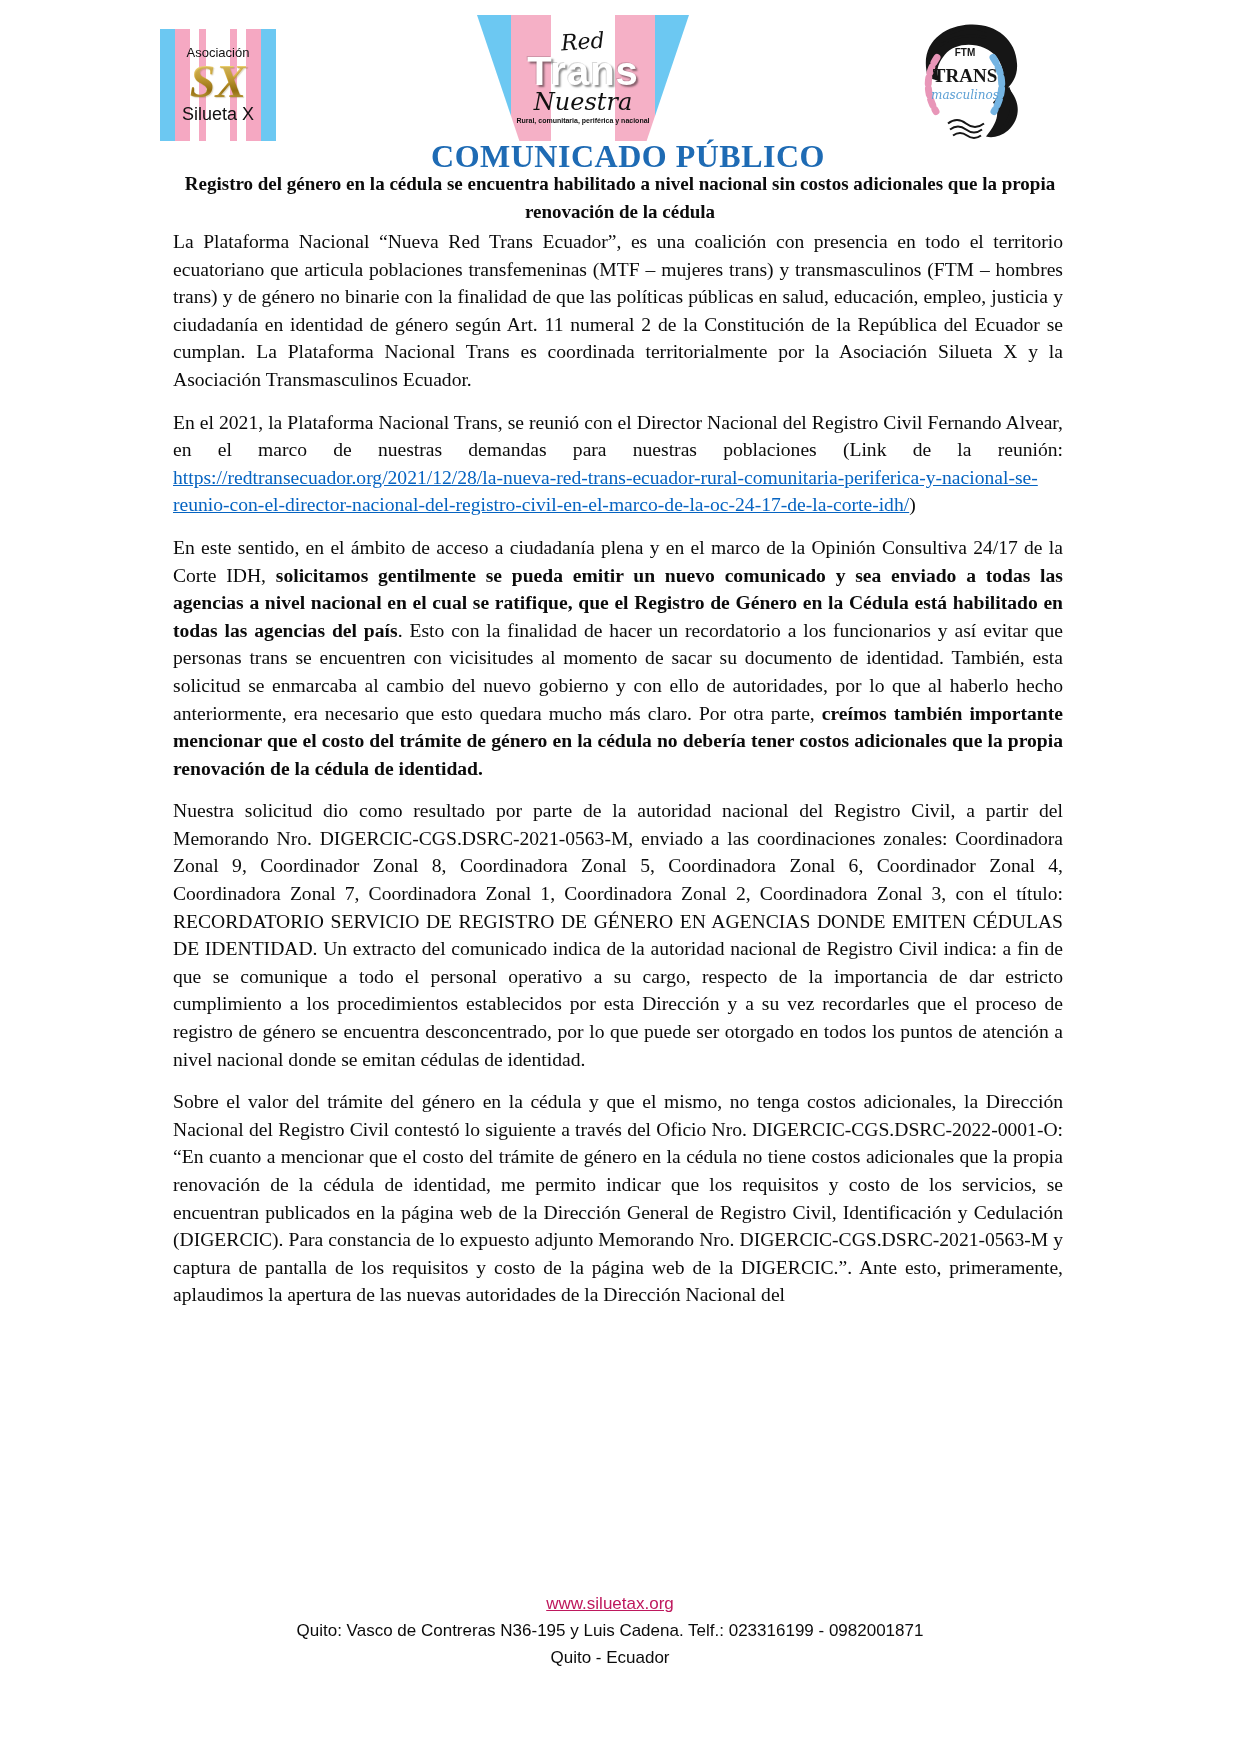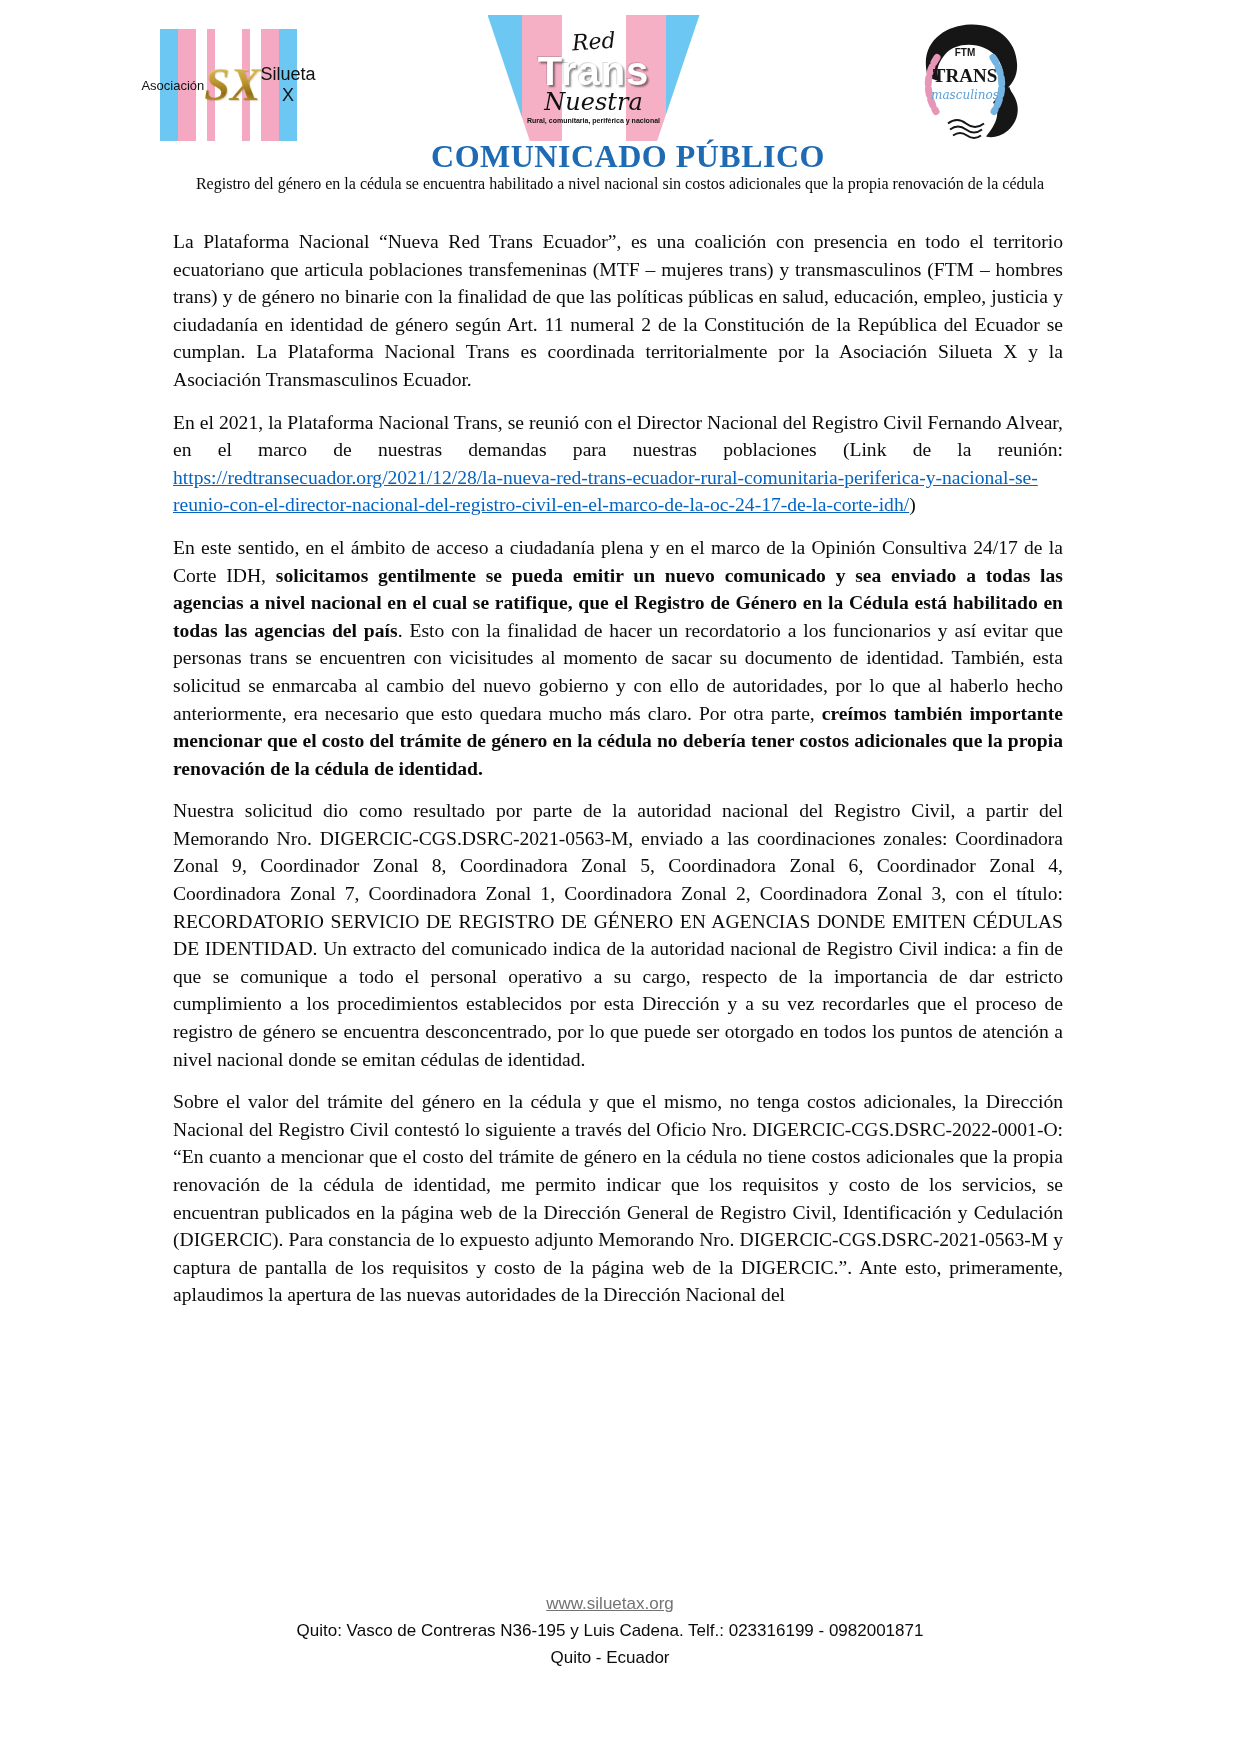--- a/index.html
+++ b/index.html
@@ -7,23 +7,23 @@
     width:1240px;height:1755px;position:relative;background:#ffffff;
     margin:0 auto;overflow:hidden;
     font-family:"Liberation Serif","DejaVu Serif",serif;color:#0b0b0b;
   }
   
   .logo-row{
     position:absolute;top:15px;left:160px;width:880px;height:130px;
     display:flex;justify-content:space-between;align-items:flex-start;
   }
   .logo-sx{
-    width:137px;height:112px;margin-top:14px;
+    width:116px;height:112px;margin-top:14px;
     background:linear-gradient(90deg,#6cc8f2 0 13%,#f5a8c2 13% 26%,#ffffff 26% 34%,#f5a8c2 34% 40%,#ffffff 40% 60%,#f5a8c2 60% 66%,#ffffff 66% 74%,#f5a8c2 74% 87%,#6cc8f2 87% 100%);
-    display:flex;align-items:center;justify-content:center;
+    display:flex;flex-direction:column;align-items:center;justify-content:center;
     text-align:center;
   }
   .logo-sx .sx-top{font-family:"Liberation Sans",sans-serif;font-size:13px;color:#111;}
   .logo-sx .sx-big{
     font-weight:bold;font-size:46px;line-height:44px;font-style:italic;
     background:linear-gradient(180deg,#f7e38a 0%,#d9b042 40%,#9c7412 70%,#e8cc6a 100%);
     -webkit-background-clip:text;background-clip:text;color:transparent;
     text-shadow:1px 1px 1px rgba(120,90,10,.25);
   }
   .logo-sx .sx-bottom{font-family:"Liberation Sans",sans-serif;font-size:18px;color:#111;}
@@ -42,42 +42,42 @@
   .logo-rte .rte-ecuador{font-style:italic;font-size:24px;line-height:24px;color:#111;font-family:"DejaVu Serif",serif;}
   .logo-rte .rte-tag{font-family:"Liberation Sans",sans-serif;font-weight:bold;font-size:7px;color:#111;margin-top:3px;}
   .logo-ftm{width:150px;height:126px;}
   
   .title-main{
     position:absolute;top:138px;left:0;width:100%;text-align:center;
     font-weight:bold;font-size:32px;color:#1e6bb4;letter-spacing:.5px;padding-left:8px;
   }
   .title-sub{
     position:absolute;top:170px;left:167px;width:906px;text-align:center;
-    font-weight:normal;font-size:16px;line-height:28px;color:#0b0b0b;
+    font-weight:bold;font-size:19px;line-height:28px;color:#0b0b0b;
   }
   
   .body-col{
     position:absolute;top:228px;left:157px;width:906px;
     font-size:19.6px;line-height:27.6px;text-align:justify;
   }
   .para{margin:0 0 15px 16px;}
   .seg{}
   .seg-b{font-weight:bold;}
   .seg-i{}
   a.seg-link{color:#0563c1;text-decoration:underline;}
   
   .footer{
     position:absolute;top:1576px;left:157px;width:906px;text-align:center;
     font-family:"Liberation Sans",sans-serif;font-size:17px;line-height:27px;color:#0b0b0b;
   }
   .footer .sep{
     white-space:nowrap;overflow:hidden;font-size:15px;line-height:14px;
     letter-spacing:1.5px;color:#111;
   }
-  .footer a{color:#737373;margin-top:36px;}
+  .footer a{color:#be185d;margin-top:36px;}
 </style>
 </head>
 <body>
 
 <div class="page">
 
   <div class="logo-row">
     <div class="logo-sx">
       <div class="sx-top">Asociación</div>
       <div class="sx-big">SX</div>

